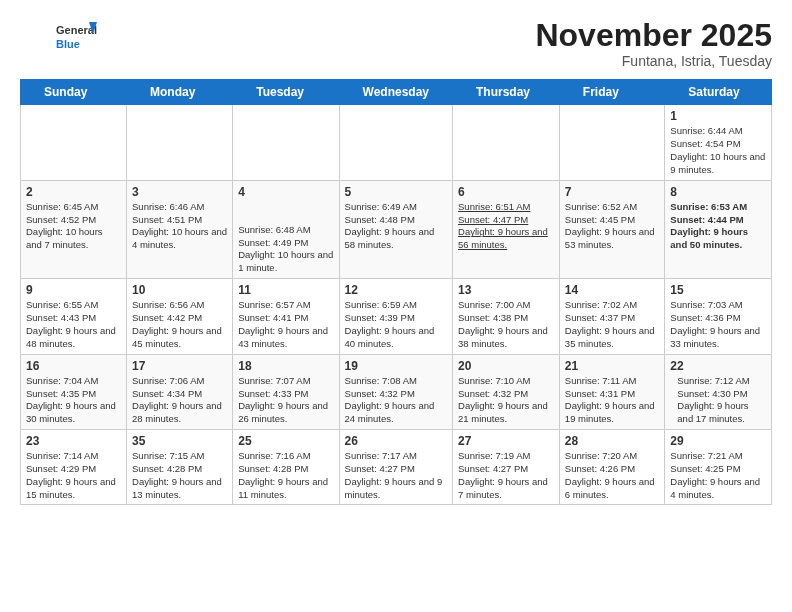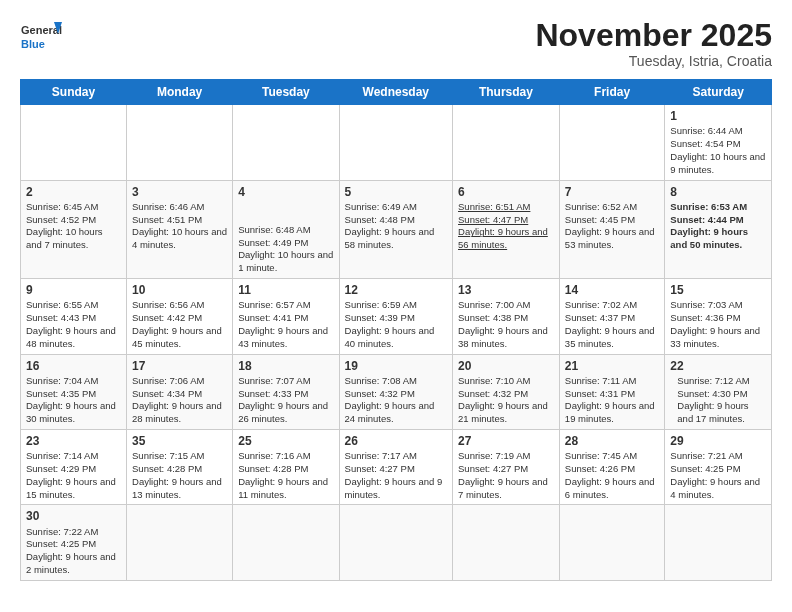--- a/index.html
+++ b/index.html
@@ -12,20 +12,21 @@
     }
     .page {
       width: 792px;
       padding: 18px 20px 10px 20px;
     }
     .header {
       display: flex;
       justify-content: space-between;
       align-items: flex-start;
       margin-bottom: 10px;
+      margin-left: 35px;
     }
     .logo {
       display: flex;
       align-items: center;
       gap: 4px;
     }
     .title-block {
       text-align: right;
     }
     .month-title {
@@ -39,21 +40,21 @@
       color: #555;
     }
     table {
       width: 100%;
       border-collapse: collapse;
       font-size: 10.5px;
     }
     thead th {
       background: #1a73c7;
       color: #fff;
-      text-align: center;
+      text-align: left;
       padding: 5px 23px;
       font-size: 12px;
       font-weight: bold;
       border: 1px solid #1a73c7;
     }
     tbody td {
       border: 1px solid #ccc;
       vertical-align: top;
       padding: 3px 5px;
       width: calc(100% / 7);
@@ -91,21 +92,21 @@
 <div style="display:flex;align-items:center;gap:2px;">
   <svg width="42" height="42" viewBox="0 0 42 42">
     <text x="1" y="16" font-size="11" font-weight="bold" fill="#333" font-family="Arial">General</text>
     <text x="1" y="30" font-size="11" font-weight="bold" fill="#1a73c7" font-family="Arial">Blue</text>
     <polygon points="34,4 42,4 38,16" fill="#1a73c7"></polygon>
   </svg>
 </div>
       </div>
     <div class="title-block">
       <div class="month-title">November 2025</div>
-      <div class="subtitle">Tuesday, Istria, Croatia</div>
+      <div class="subtitle">Funtana, Istria, Tuesday</div>
     </div>
   </div>
 
   <table>
     <thead>
       <tr>
       <th>Sunday</th>
           <th>Monday</th>
           <th>Tuesday</th>
           <th>Wednesday</th>
@@ -287,40 +288,26 @@
 Daylight: 9 hours and 9 minutes.</div>
           </td>
           <td>
             <span class="day-num">27</span>
             <div class="day-info" style="white-space: pre-line;">Sunrise: 7:19 AM
 Sunset: 4:27 PM
 Daylight: 9 hours and 7 minutes.</div>
           </td>
           <td>
             <span class="day-num">28</span>
-            <div class="day-info" style="white-space: pre-line;">Sunrise: 7:45 AM
+            <div class="day-info" style="white-space: pre-line;">Sunrise: 7:20 AM
 Sunset: 4:26 PM
 Daylight: 9 hours and 6 minutes.</div>
           </td>
           <td>
             <span class="day-num">29</span>
             <div class="day-info" style="white-space: pre-line;">Sunrise: 7:21 AM
 Sunset: 4:25 PM
 Daylight: 9 hours and 4 minutes.</div>
           </td>
-        </tr>
-        <tr>
-          <td>
-            <span class="day-num">30</span>
-            <div class="day-info" style="white-space: pre-line;">Sunrise: 7:22 AM
-Sunset: 4:25 PM
-Daylight: 9 hours and 2 minutes.</div>
-          </td>
-          <td class="empty"></td>
-          <td class="empty"></td>
-          <td class="empty"></td>
-          <td class="empty"></td>
-          <td class="empty"></td>
-          <td class="empty"></td>
         </tr>
       </tbody>
   </table>
 </div>
 
 </body></html>

